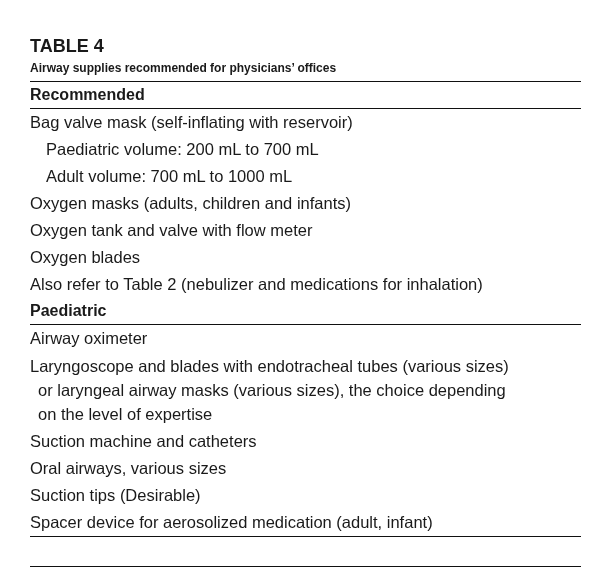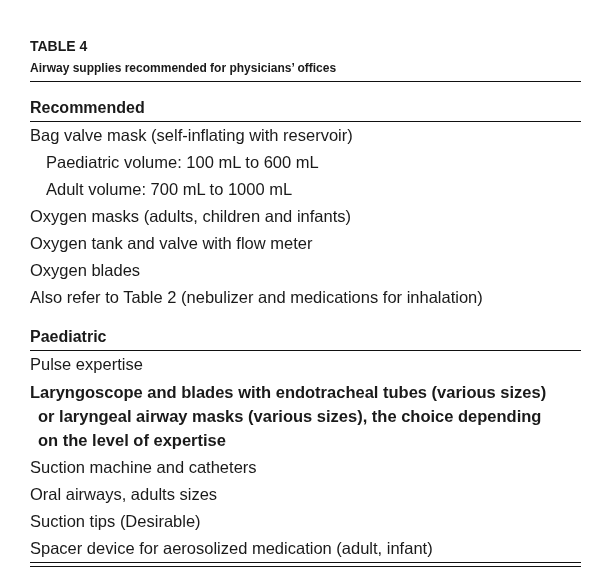--- a/index.html
+++ b/index.html
@@ -1,60 +1,60 @@
 <!DOCTYPE html>
 <html><head>
 <meta charset="utf-8">
 <style>
   html, body { margin: 0; padding: 0; background: #ffffff; }
   body { width: 616px; height: 576px; position: relative; overflow: hidden;
          font-family: "Liberation Sans", sans-serif; color: #1a1a1a; }
   .wrap { position: absolute; left: 30px; top: 36px; width: 551px; }
-  .t-num { font-weight: bold; font-size: 14px; line-height: 21px; }
+  .t-num { font-weight: bold; font-size: 18px; line-height: 21px; }
   .t-title { font-weight: bold; font-size: 12px; line-height: 22px; }
   .rule { border-top: 1.3px solid #111; width: 551px; }
-  .sect { font-weight: bold; font-size: 16px; line-height: 26px; height: 26px; margin-top: 13px; }
+  .sect { font-weight: bold; font-size: 16px; line-height: 26px; height: 26px; }
   .row { font-size: 16.5px; line-height: 27px; }
   .row.indent { padding-left: 16px; }
   .row .cont { display: block; padding-left: 8px; line-height: 24px; }
-  .row.multi { line-height: 24px; padding: 2px 0 2px; font-weight: bold; }
+  .row.multi { line-height: 24px; padding: 2px 0 2px; }
   .bottom-rule { position: absolute; left: 30px; width: 551px; top: 566px; border-top: 1.3px solid #111; }
 </style>
 </head>
 <body>
 
 <div class="wrap">
   <div class="t-num">TABLE 4</div>
   <div class="t-title">Airway supplies recommended for physicians’ offices</div>
   <div class="rule" style="margin-top:2px"></div>
 
   <div class="sect">Recommended</div>
   <div class="rule"></div>
 
   <div>
     <div class="row">Bag valve mask (self-inflating with reservoir)</div>
-    <div class="row indent">Paediatric volume: 100 mL to 600 mL</div>
+    <div class="row indent">Paediatric volume: 200 mL to 700 mL</div>
     <div class="row indent">Adult volume: 700 mL to 1000 mL</div>
     <div class="row">Oxygen masks (adults, children and infants)</div>
     <div class="row">Oxygen tank and valve with flow meter</div>
     <div class="row">Oxygen blades</div>
     <div class="row">Also refer to Table 2 (nebulizer and medications for inhalation)</div>
   </div>
 
   <div class="sect">Paediatric</div>
   <div class="rule"></div>
 
   <div>
-    <div class="row">Pulse expertise</div>
+    <div class="row">Airway oximeter</div>
     <div class="row multi">
       <span style="display:block">Laryngoscope and blades with endotracheal tubes (various sizes)</span>
       <span class="cont">or laryngeal airway masks (various sizes), the choice depending</span>
       <span class="cont">on the level of expertise</span>
     </div>
     <div class="row">Suction machine and catheters</div>
-    <div class="row">Oral airways, adults sizes</div>
+    <div class="row">Oral airways, various sizes</div>
     <div class="row">Suction tips (Desirable)</div>
     <div class="row">Spacer device for aerosolized medication (adult, infant)</div>
   </div>
   <div class="rule"></div>
 </div>
 
 <div class="bottom-rule"></div>
 
 </body></html>

